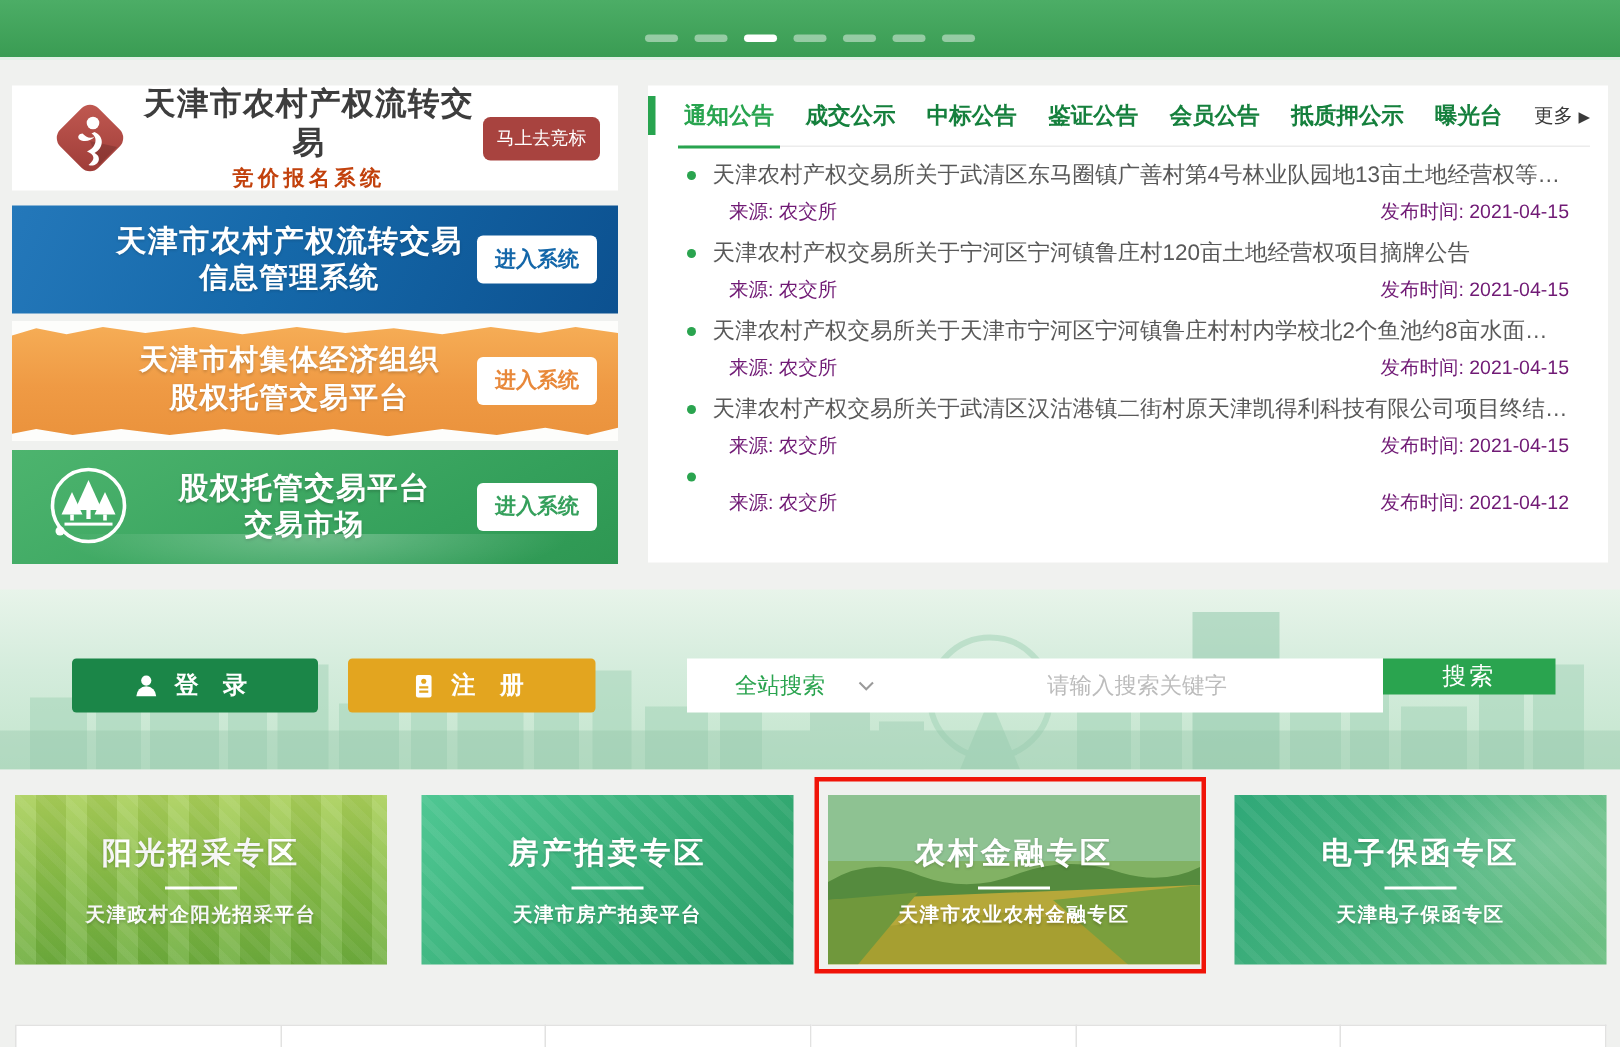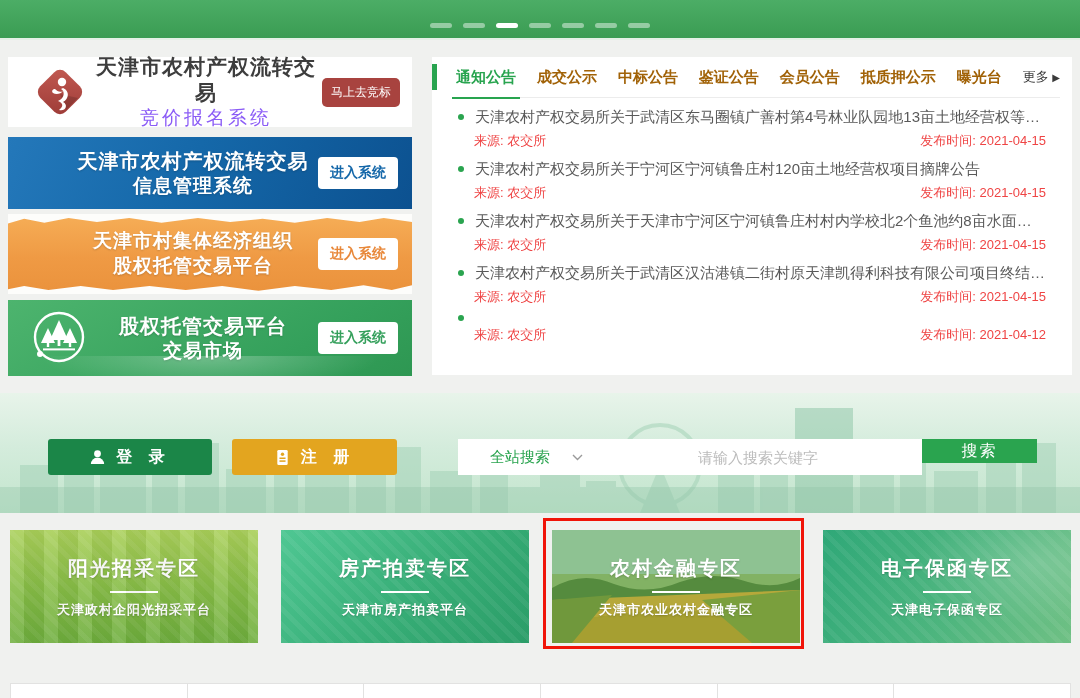--- a/index.html
+++ b/index.html
@@ -14,21 +14,21 @@
   .dashes { position:absolute; left:0; right:0; top:23px; display:flex; justify-content:center; gap:11px; }
   .dash { width:22px; height:5px; border-radius:2.5px; background:rgba(255,255,255,.45); cursor:pointer; }
   .dash.active { background:#ffffff; }
 
   
   .logo-card { position:absolute; left:8px; top:57px; width:404px; height:70px; background:#fff;
     display:flex; align-items:center; }
   .logo-icon { margin-left:22px; width:60px; height:60px; flex:0 0 60px; }
   .brand-text { flex:1; text-align:center; line-height:1.25; }
   .brand-title { font-size:21px; font-weight:bold; color:#3d3d3d; letter-spacing:1px; }
-  .brand-sub { font-size:19px; font-weight:normal; color:#8b5cf6; letter-spacing:3px; }
+  .brand-sub { font-size:14px; font-weight:bold; color:#c2410c; letter-spacing:3px; }
   .brand-cta { margin-right:12px; background:#a8433f; color:#fff; font-size:12px; padding:6px 9px;
     border-radius:5px; cursor:pointer; white-space:nowrap; }
 
   .banner { position:absolute; left:8px; width:404px; color:#fff; display:flex; align-items:center; }
   .banner-text { flex:1; text-align:center; line-height:1.3; }
   .banner-l1 { font-size:20px; font-weight:bold; letter-spacing:1px; text-shadow:0 1px 2px rgba(0,0,0,.18); }
   .banner-l2 { font-size:19px; font-weight:bold; letter-spacing:1px; text-shadow:0 1px 2px rgba(0,0,0,.18); }
   .banner-btn { margin-right:14px; background:#fff; font-size:14px; font-weight:bold; padding:7px 12px;
     border-radius:4px; cursor:pointer; white-space:nowrap; }
   .banner-blue { top:137px; height:72px; background:linear-gradient(115deg,#2478ba 0%,#1568a9 45%,#0c5190 100%); }
@@ -45,31 +45,31 @@
   .banner-green::after { content:""; position:absolute; left:0; right:0; bottom:-28px; height:48px;
     background:radial-gradient(60% 100% at 50% 0%,rgba(255,255,255,.28),rgba(255,255,255,0) 70%); }
   .banner-green .banner-btn { color:#35a05c; }
   .forest-icon { margin-left:22px; width:58px; height:58px; flex:0 0 58px; }
 
   
   .news-panel { position:absolute; left:432px; top:57px; width:640px; height:318px; background:#fff; }
   .accent-bar { position:absolute; left:0; top:7px; width:5px; height:26px; background:#28a44f; }
   .tab-row { position:absolute; left:24px; right:12px; top:0; height:41px; display:flex; align-items:center;
     justify-content:space-between; border-bottom:1px solid #ececec; }
-  .tab { position:relative; font-size:15px; font-weight:bold; color:#a16207; cursor:pointer; padding:11px 0; white-space:nowrap; }
+  .tab { position:relative; font-size:15px; font-weight:bold; color:#15803d; cursor:pointer; padding:11px 0; white-space:nowrap; }
   .tab.active { color:#28a44f; }
   .tab.active::after { content:""; position:absolute; left:-4px; right:-4px; bottom:-1px; height:2px; background:#28a44f; }
   .more-link { font-size:13px; color:#3a3a3a; cursor:pointer; white-space:nowrap; }
   .more-link .arrow { font-size:10px; }
   .news-list { position:absolute; left:26px; right:26px; top:50px; }
   .news-item { margin-bottom:11px; }
   .news-title-row { display:flex; align-items:center; cursor:pointer; }
   .bullet { width:6px; height:6px; border-radius:50%; background:#2aa44f; margin-right:11px; flex:0 0 6px; }
   .news-title { font-size:15px; color:#595959; white-space:nowrap; overflow:hidden; text-overflow:ellipsis; line-height:20px; }
-  .news-meta { display:flex; justify-content:space-between; margin:6px 0 0 16px; font-size:13px; color:#ef4444; line-height:15px;align-items:center; }
+  .news-meta { display:flex; justify-content:space-between; margin:6px 0 0 28px; font-size:13px; color:#701a75; line-height:15px;align-items:center; }
 
   
   .band { position:absolute; left:0; top:393px; width:1080px; height:120px;
     background:linear-gradient(180deg,#e8f4ea 0%,#d4ecdc 45%,#c3e5cd 100%); overflow:hidden; }
   .band svg.city { position:absolute; left:0; bottom:0; width:1080px; height:110px; }
   .band-btn { position:absolute; top:46px; height:36px; display:flex; align-items:center; justify-content:center;
     gap:10px; color:#fff; font-size:16px; font-weight:bold; letter-spacing:6px; border-radius:3px; cursor:pointer; }
   .btn-login { left:48px; width:164px; background:#1b8648; }
   .btn-register { left:232px; width:165px; background:#e3a51f; }
   .band-btn .glyph { width:17px; height:17px; letter-spacing:0; }

